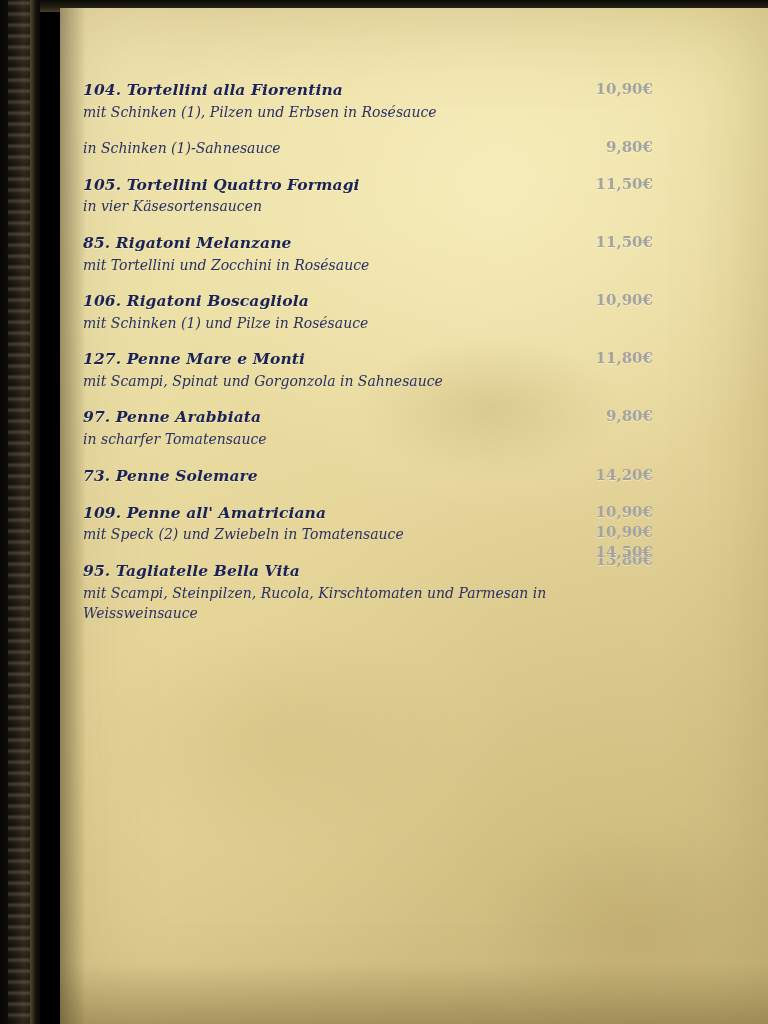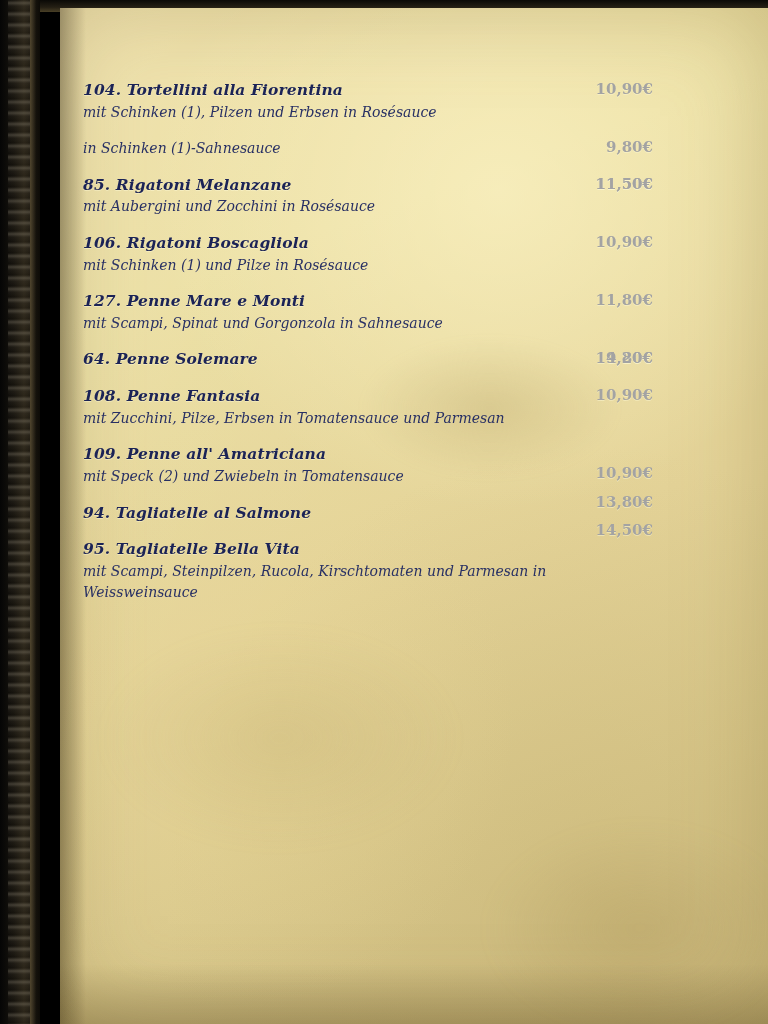--- a/index.html
+++ b/index.html
@@ -191,27 +191,31 @@
     </div>
 
     <div class="menu-item">
       <div class="item-text">
         <div class="item-desc">in Schinken (1)-Sahnesauce</div>
       </div>
       <div class="item-price">9,80€</div>
     </div>
 
     <div class="menu-item">
+      <div class="item-text">
+        <div class="item-name">105. Tortellini Quattro Formagi</div>
+        <div class="item-desc">in vier Käsesortensaucen</div>
+      </div>
       <div class="item-price">11,50€</div>
     </div>
 
     <div class="menu-item">
       <div class="item-text">
         <div class="item-name">85. Rigatoni Melanzane</div>
-        <div class="item-desc">mit  Aubergini und Zocchini in Rosésauce</div>
+        <div class="item-desc">mit  Tortellini und Zocchini in Rosésauce</div>
       </div>
       <div class="item-price">11,50€</div>
     </div>
 
     <div class="menu-item">
       <div class="item-text">
         <div class="item-name">106. Rigatoni Boscagliola</div>
         <div class="item-desc">mit  Schinken (1) und Pilze in Rosésauce</div>
       </div>
       <div class="item-price">10,90€</div>
@@ -220,50 +224,47 @@
     <div class="menu-item">
       <div class="item-text">
         <div class="item-name">127. Penne Mare e Monti</div>
         <div class="item-desc">mit  Scampi, Spinat und Gorgonzola in Sahnesauce</div>
       </div>
       <div class="item-price">11,80€</div>
     </div>
 
     <div class="menu-item">
       <div class="item-text">
+        <div class="item-name">97. Penne Arabbiata</div>
+        <div class="item-desc">in scharfer Tomatensauce</div>
       </div>
       <div class="item-price">9,80€</div>
     </div>
 
     <div class="menu-item">
       <div class="item-text">
-        <div class="item-name">64. Penne Solemare</div>
+        <div class="item-name">73. Penne Solemare</div>
       </div>
       <div class="item-price">14,20€</div>
     </div>
 
     <div class="menu-item">
-      <div class="item-text">
-        <div class="item-name">108. Penne Fantasia</div>
-        <div class="item-desc">mit Zucchini, Pilze, Erbsen in Tomatensauce und Parmesan</div>
-      </div>
       <div class="item-price">10,90€</div>
     </div>
 
     <div class="menu-item">
       <div class="item-text">
         <div class="item-name">109. Penne all' Amatriciana</div>
         <div class="item-desc">mit Speck (2) und Zwiebeln in Tomatensauce</div>
       </div>
       <div class="item-price lower">10,90€</div>
     </div>
 
     <div class="menu-item">
       <div class="item-text">
-        <div class="item-name">94. Tagliatelle al Salmone</div>
       </div>
       <div class="item-price lower" style="top:-10px">13,80€</div>
     </div>
 
     <div class="menu-item">
       <div class="item-text">
         <div class="item-name">95. Tagliatelle Bella Vita</div>
         <div class="item-desc">mit Scampi, Steinpilzen, Rucola, Kirschtomaten und Parmesan in Weissweinsauce</div>
       </div>
       <div class="item-price" style="top:-18px">14,50€</div>

